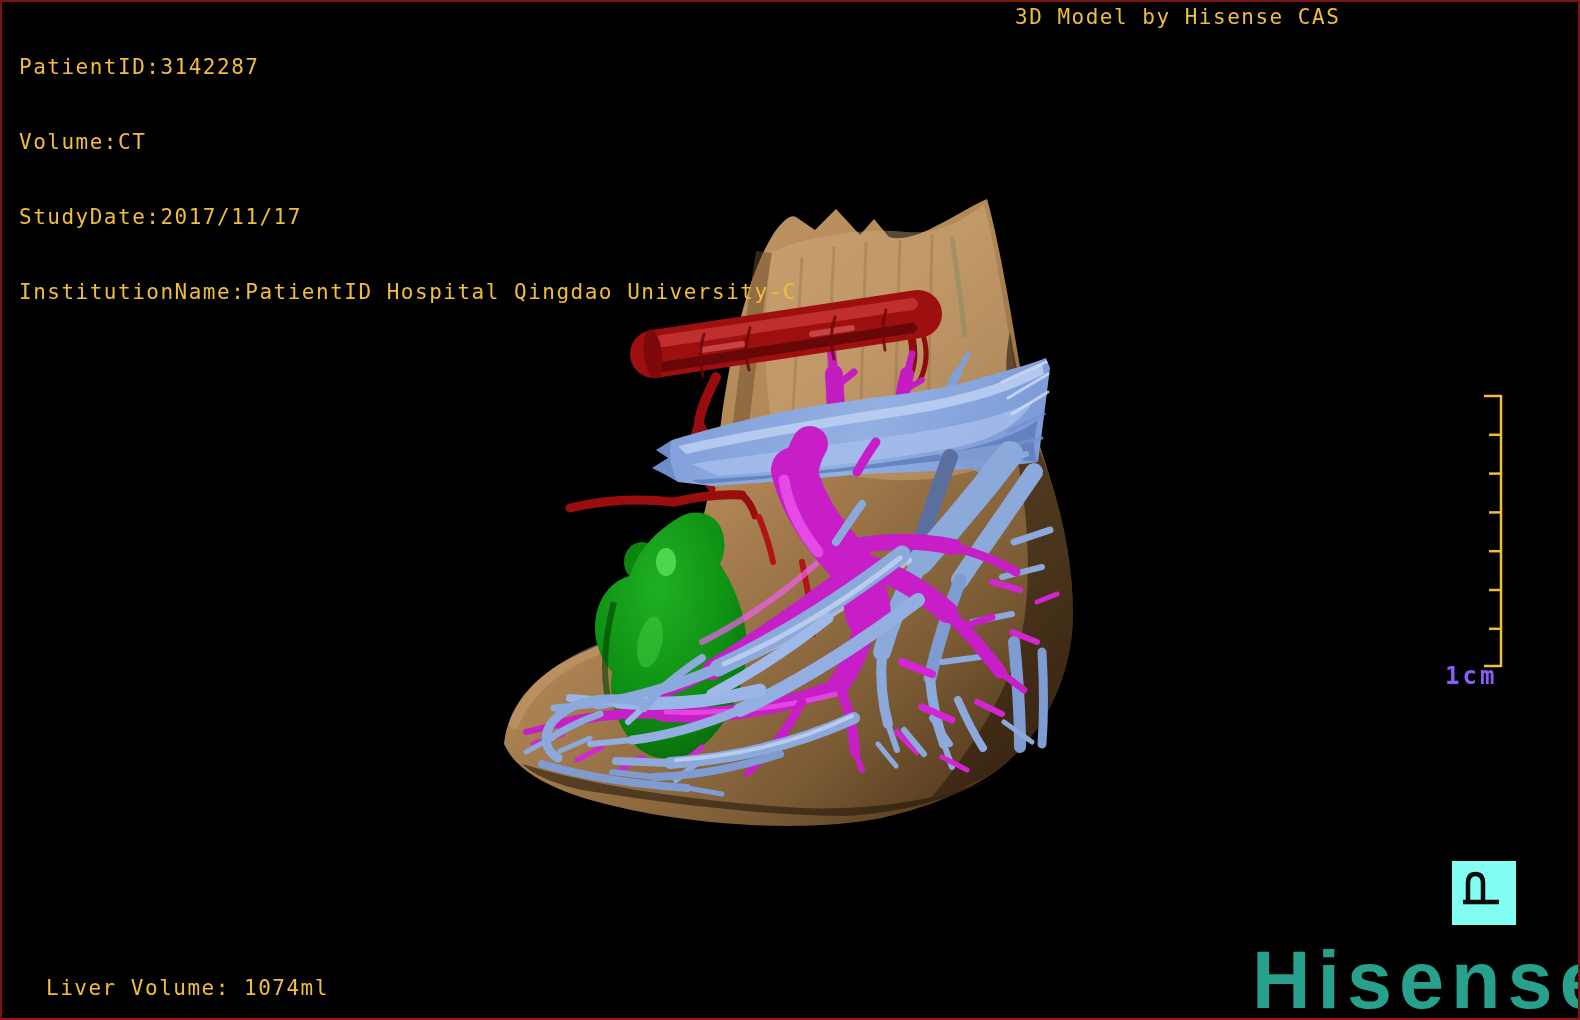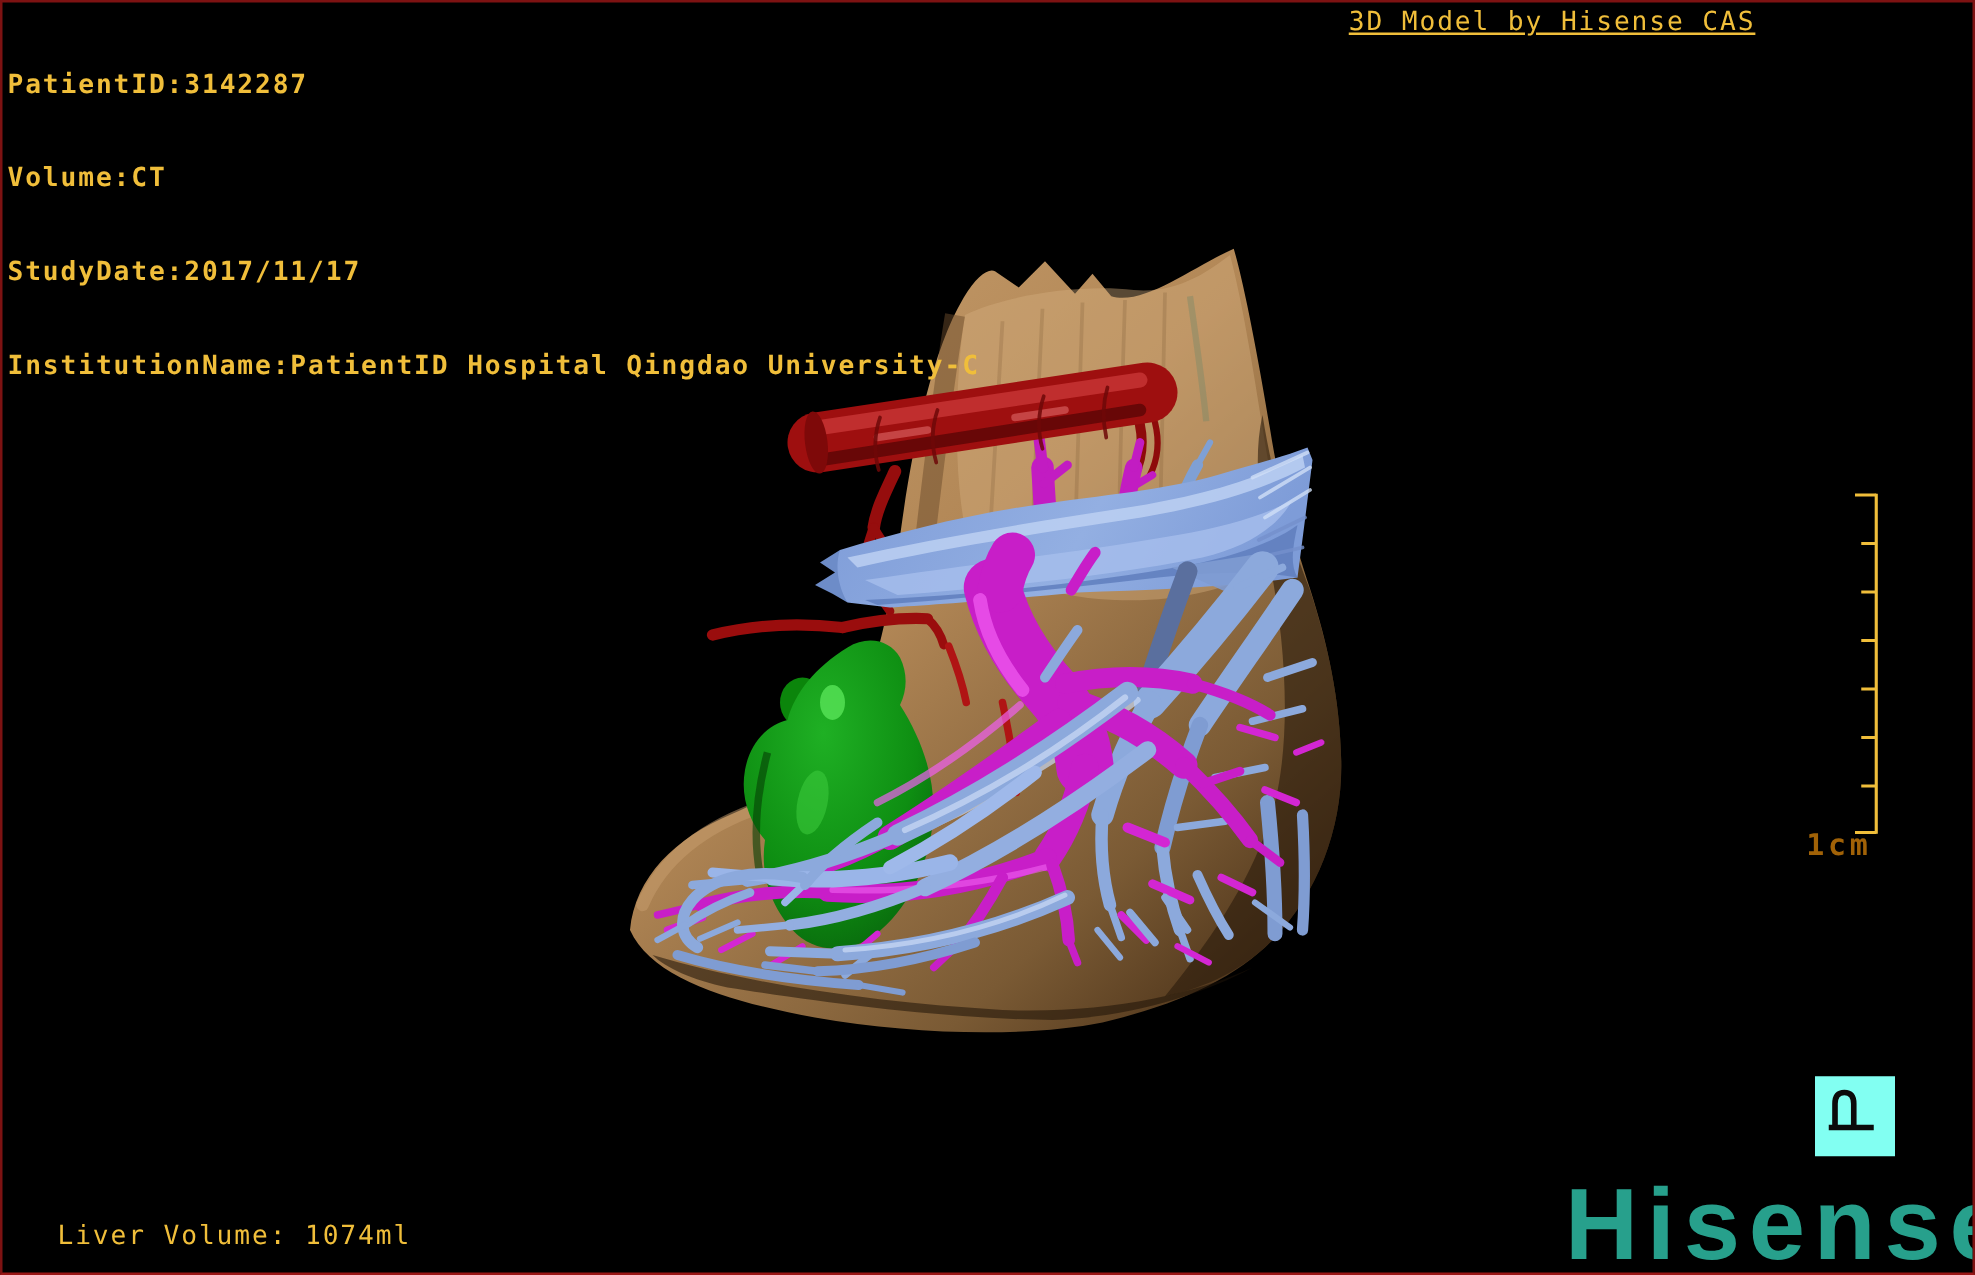--- a/index.html
+++ b/index.html
@@ -2,25 +2,25 @@
 <html><head>
 <meta charset="utf-8">
 <style>
   html,body{margin:0;padding:0;background:#000;}
   .frame{
     position:relative;width:1580px;height:1020px;background:#000;
     border:2px solid #7d1212;border-bottom-color:#9a1616;box-sizing:border-box;
     overflow:hidden;font-family:"DejaVu Sans Mono","Liberation Mono",monospace;
   }
   .ann{position:absolute;color:#F0BE3A;font-size:21px;letter-spacing:1.5px;line-height:25px;white-space:pre;}
-  .ann-topleft{left:4px;top:3px;font-weight:bold;}
-  .ann-title{left:1077px;top:3px;text-decoration:underline;}
+  .ann-topleft{left:17px;top:3px;}
+  .ann-title{left:1013px;top:3px;}
   .ann-volume{left:4px;top:974px;margin-left:40px;}
   .viewport{position:absolute;left:0;top:0;width:1580px;height:1020px;cursor:grab;}
-  .scalebar-label{position:absolute;left:1443px;top:660px;color:#a16207;font-size:24px;font-weight:bold;letter-spacing:3px;}
+  .scalebar-label{position:absolute;left:1443px;top:660px;color:#8b5cf6;font-size:24px;font-weight:bold;letter-spacing:3px;}
   .orient-icon{position:absolute;left:1450px;top:859px;width:64px;height:64px;background:#82FFF2;}
   .logo{position:absolute;left:1250px;top:938px;color:#27A08C;font-family:"Liberation Sans","DejaVu Sans",sans-serif;
         font-size:81px;font-weight:bold;letter-spacing:7px;line-height:81px;white-space:nowrap;}
 </style>
 </head>
 <body>
 
 <div class="frame">
 
   <svg class="viewport" viewBox="0 0 1580 1020" xmlns="http://www.w3.org/2000/svg">

